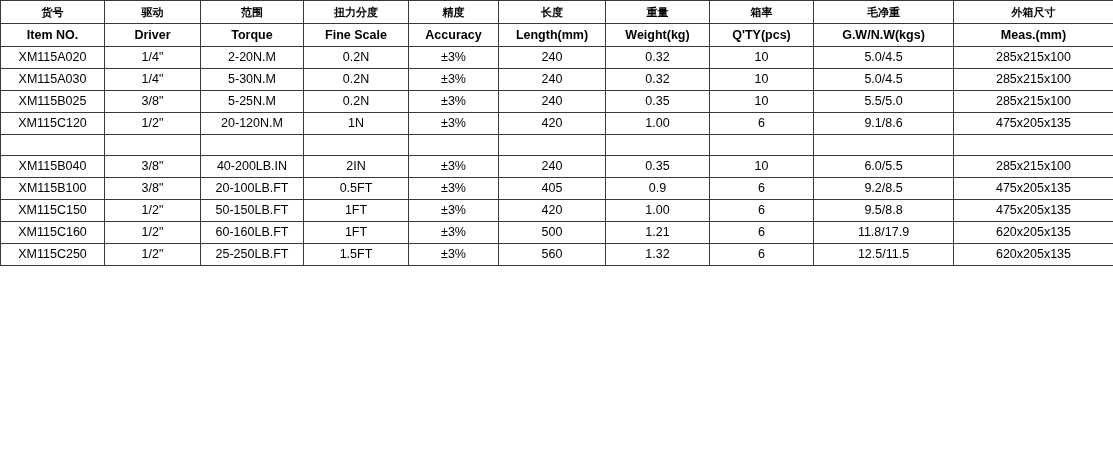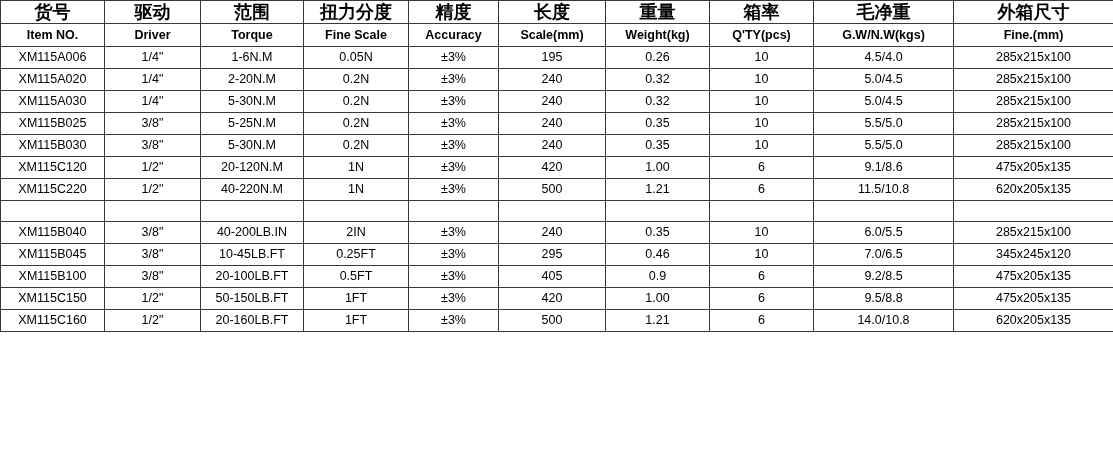--- a/index.html
+++ b/index.html
@@ -29,21 +29,21 @@
     line-height: 21px;
     white-space: nowrap;
     overflow: hidden;
   }
   table.spec-table thead th {
     font-weight: bold;
     height: 22px;
     line-height: 22px;
   }
   tr.header-cn th {
-    font-size: 18px;
+    font-size: 11px;
     margin-left: 21px;
   }
   tr.header-en th {
     font-size: 12.5px;
   }
   tr.spacer-row td {
     height: 20px;
     line-height: 20px;
     border-left: 1px solid #3a3a3a;
     border-right: 1px solid #3a3a3a;
@@ -90,40 +90,28 @@
       <th>箱率</th>
       <th>毛净重</th>
       <th>外箱尺寸</th>
     </tr>
     <tr class="header-en">
       <th>Item NO.</th>
       <th>Driver</th>
       <th>Torque</th>
       <th>Fine Scale</th>
       <th>Accuracy</th>
-      <th>Scale(mm)</th>
+      <th>Length(mm)</th>
       <th>Weight(kg)</th>
       <th>Q'TY(pcs)</th>
       <th>G.W/N.W(kgs)</th>
-      <th>Fine.(mm)</th>
+      <th>Meas.(mm)</th>
     </tr>
   </thead>
   <tbody id="table-body">
-      <tr>
-        <td>XM115A006</td>
-        <td>1/4"</td>
-        <td>1-6N.M</td>
-        <td>0.05N</td>
-        <td>±3%</td>
-        <td>195</td>
-        <td>0.26</td>
-        <td>10</td>
-        <td>4.5/4.0</td>
-        <td>285x215x100</td>
-      </tr>
       <tr>
         <td>XM115A020</td>
         <td>1/4"</td>
         <td>2-20N.M</td>
         <td>0.2N</td>
         <td>±3%</td>
         <td>240</td>
         <td>0.32</td>
         <td>10</td>
         <td>5.0/4.5</td>
@@ -147,54 +135,30 @@
         <td>5-25N.M</td>
         <td>0.2N</td>
         <td>±3%</td>
         <td>240</td>
         <td>0.35</td>
         <td>10</td>
         <td>5.5/5.0</td>
         <td>285x215x100</td>
       </tr>
       <tr>
-        <td>XM115B030</td>
-        <td>3/8"</td>
-        <td>5-30N.M</td>
-        <td>0.2N</td>
-        <td>±3%</td>
-        <td>240</td>
-        <td>0.35</td>
-        <td>10</td>
-        <td>5.5/5.0</td>
-        <td>285x215x100</td>
-      </tr>
-      <tr>
         <td>XM115C120</td>
         <td>1/2"</td>
         <td>20-120N.M</td>
         <td>1N</td>
         <td>±3%</td>
         <td>420</td>
         <td>1.00</td>
         <td>6</td>
         <td>9.1/8.6</td>
         <td>475x205x135</td>
-      </tr>
-      <tr>
-        <td>XM115C220</td>
-        <td>1/2"</td>
-        <td>40-220N.M</td>
-        <td>1N</td>
-        <td>±3%</td>
-        <td>500</td>
-        <td>1.21</td>
-        <td>6</td>
-        <td>11.5/10.8</td>
-        <td>620x205x135</td>
       </tr>
       <tr class="spacer-row">
         <td>&nbsp;</td>
         <td>&nbsp;</td>
         <td>&nbsp;</td>
         <td>&nbsp;</td>
         <td>&nbsp;</td>
         <td>&nbsp;</td>
         <td>&nbsp;</td>
         <td>&nbsp;</td>
@@ -207,32 +171,20 @@
         <td>40-200LB.IN</td>
         <td>2IN</td>
         <td>±3%</td>
         <td>240</td>
         <td>0.35</td>
         <td>10</td>
         <td>6.0/5.5</td>
         <td>285x215x100</td>
       </tr>
       <tr>
-        <td>XM115B045</td>
-        <td>3/8"</td>
-        <td>10-45LB.FT</td>
-        <td>0.25FT</td>
-        <td>±3%</td>
-        <td>295</td>
-        <td>0.46</td>
-        <td>10</td>
-        <td>7.0/6.5</td>
-        <td>345x245x120</td>
-      </tr>
-      <tr>
         <td>XM115B100</td>
         <td>3/8"</td>
         <td>20-100LB.FT</td>
         <td>0.5FT</td>
         <td>±3%</td>
         <td>405</td>
         <td>0.9</td>
         <td>6</td>
         <td>9.2/8.5</td>
         <td>475x205x135</td>
@@ -245,23 +197,35 @@
         <td>±3%</td>
         <td>420</td>
         <td>1.00</td>
         <td>6</td>
         <td>9.5/8.8</td>
         <td>475x205x135</td>
       </tr>
       <tr>
         <td>XM115C160</td>
         <td>1/2"</td>
-        <td>20-160LB.FT</td>
+        <td>60-160LB.FT</td>
         <td>1FT</td>
         <td>±3%</td>
         <td>500</td>
         <td>1.21</td>
         <td>6</td>
-        <td>14.0/10.8</td>
+        <td>11.8/17.9</td>
+        <td>620x205x135</td>
+      </tr>
+      <tr>
+        <td>XM115C250</td>
+        <td>1/2"</td>
+        <td>25-250LB.FT</td>
+        <td>1.5FT</td>
+        <td>±3%</td>
+        <td>560</td>
+        <td>1.32</td>
+        <td>6</td>
+        <td>12.5/11.5</td>
         <td>620x205x135</td>
       </tr>
     </tbody>
 </table>
 
 </body></html>

